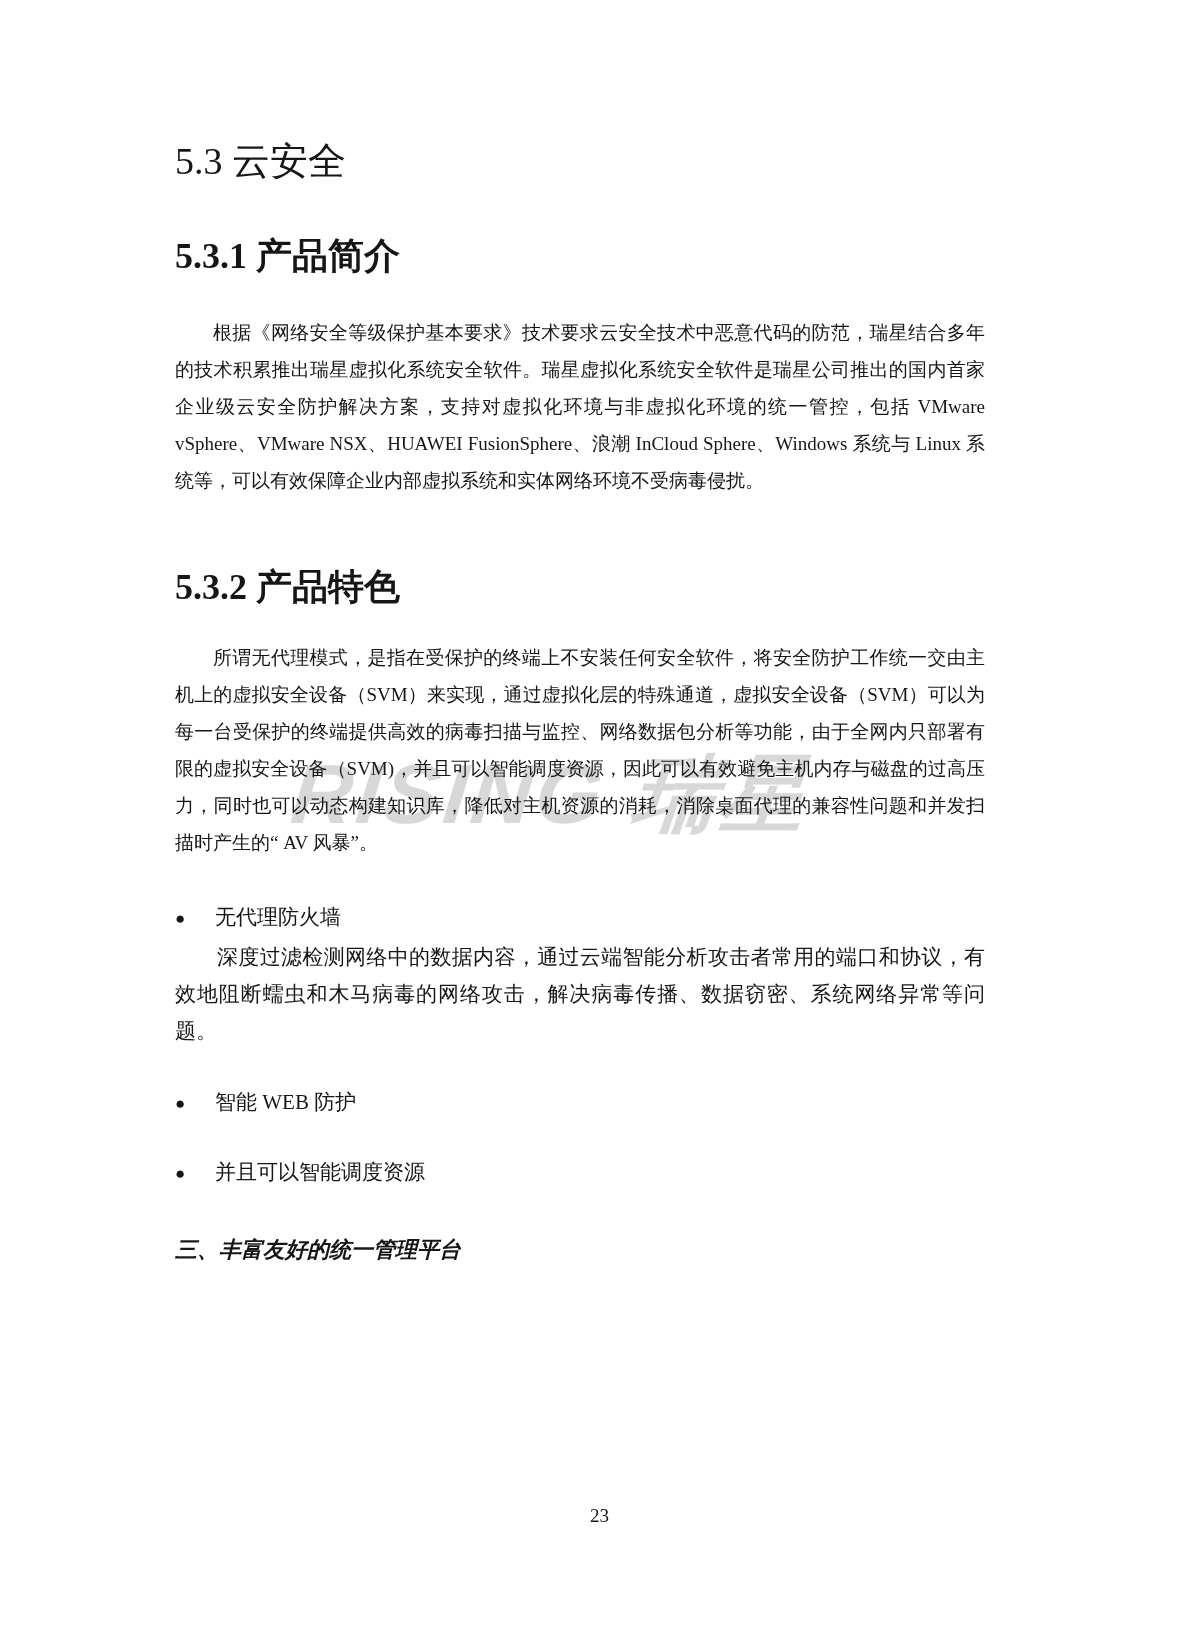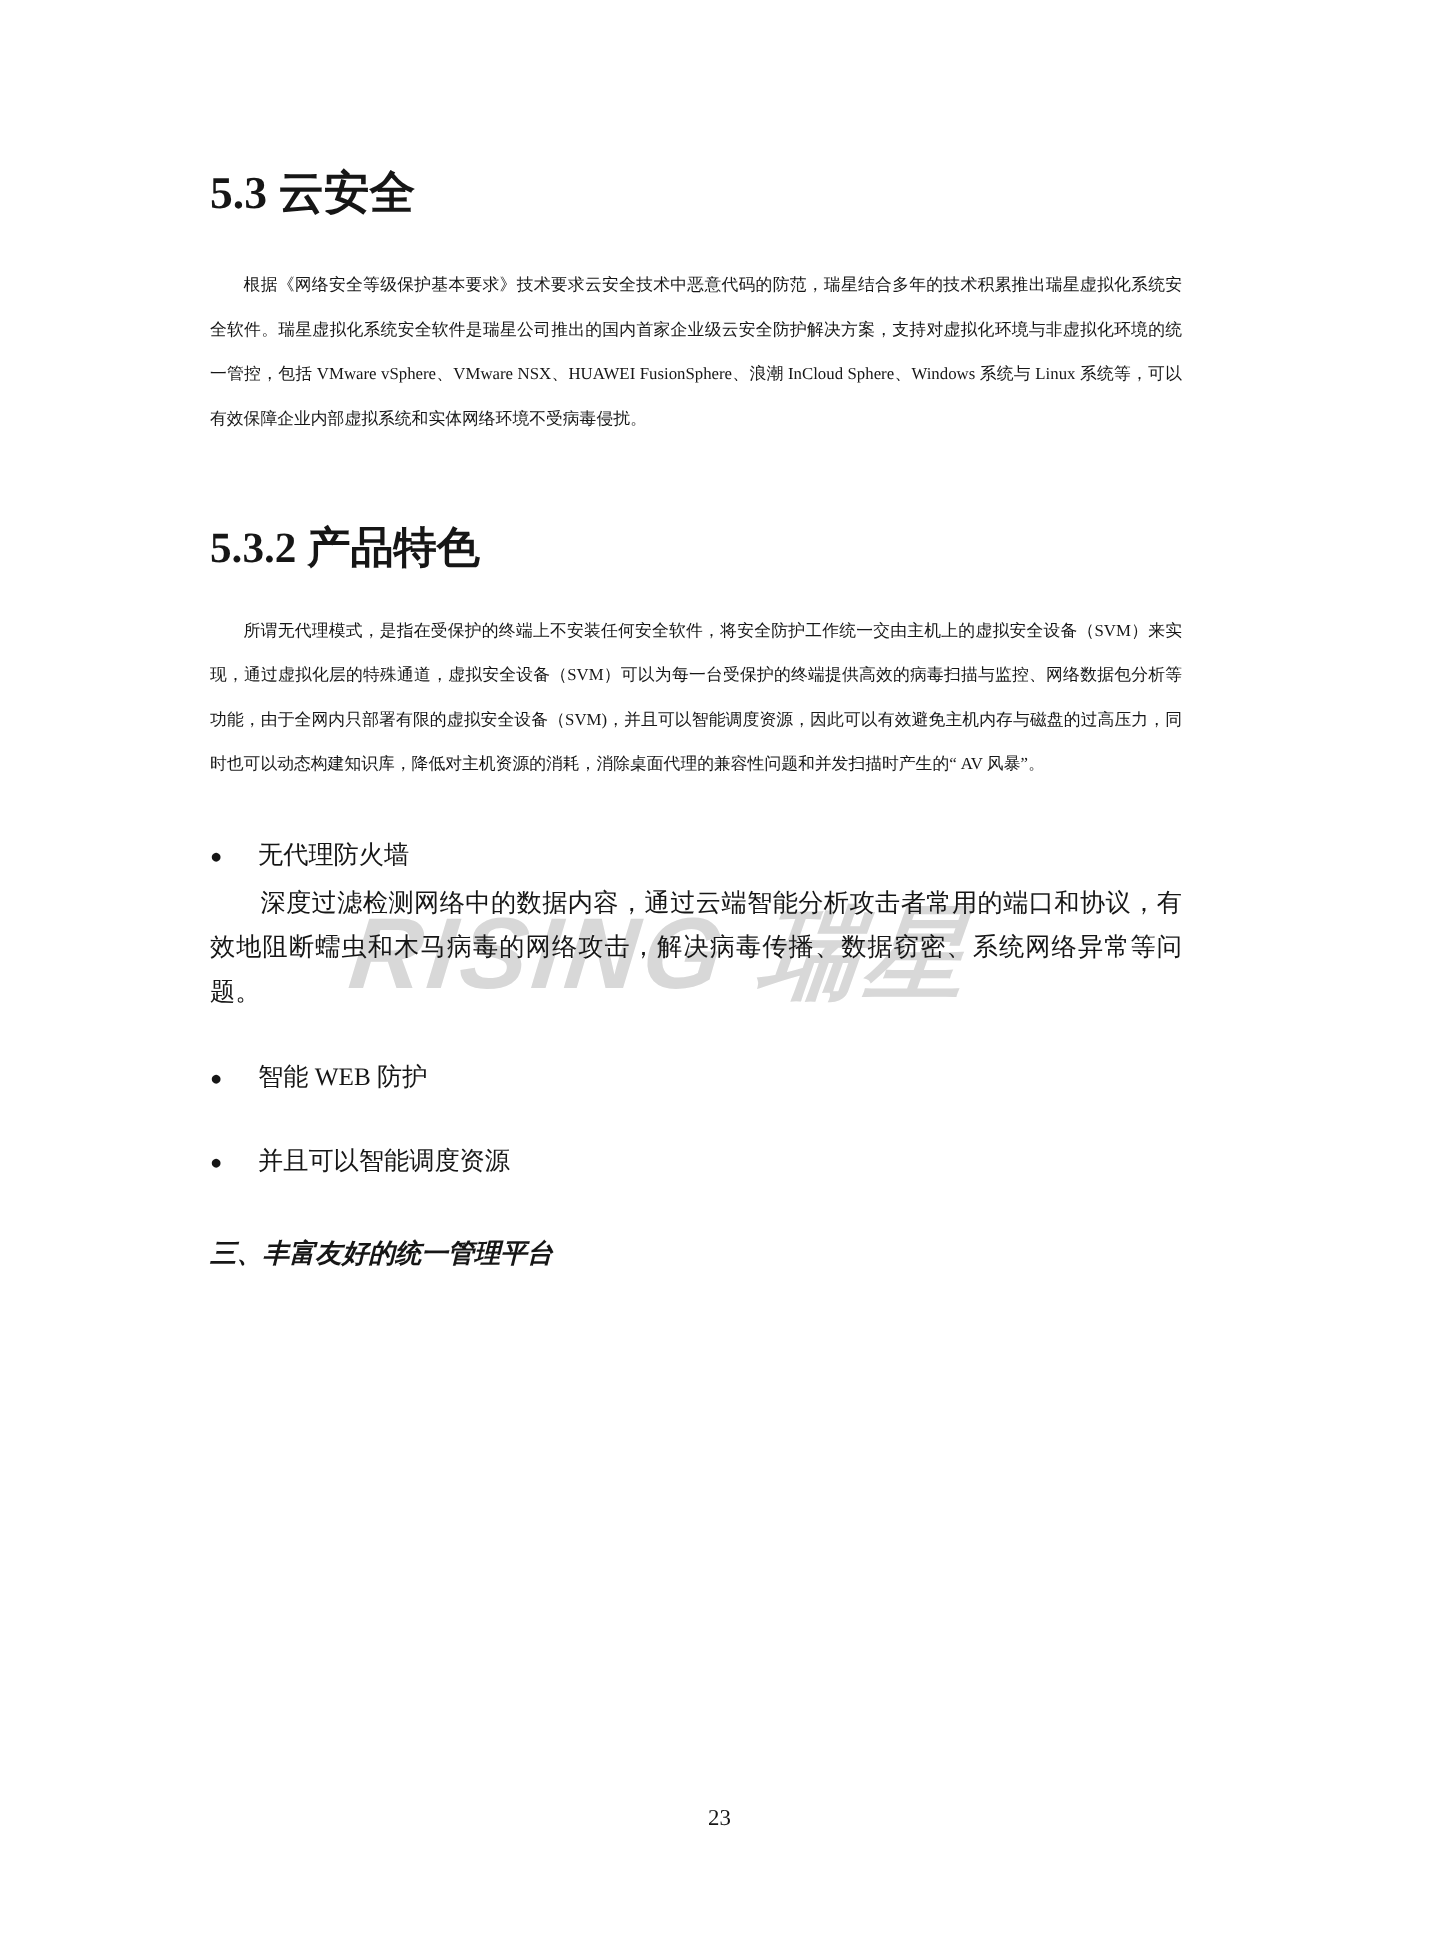--- a/index.html
+++ b/index.html
@@ -31,37 +31,37 @@
     white-space: nowrap;
     user-select: none;
   }
   .content {
     position: relative;
     z-index: 1;
     padding: 138px 214px 0 175px; 
   }
   .h1 {
     font-size: 38px;
-    font-weight: bold;
+    font-weight: normal;
     line-height: 46px;
     margin: 0;
     font-family: "Liberation Serif", "DejaVu Serif", serif;
   }
   .h2 {
     font-size: 36px;
     font-weight: bold;
     line-height: 44px;
     margin: 0;
     font-family: "Liberation Serif", "DejaVu Serif", serif;
   }
   .h2-intro   { margin-top: 50px; }
   .h2-feature { margin-top: 66px; }
   .body-par {
     margin: 0;
-    font-size: 14px;
+    font-size: 19px;
     line-height: 37px;
     text-align: justify;
     text-indent: 2em;
   }
   .par-intro    { margin-top: 36px; }
   .par-section1 { margin-top: 30px; }
   .sec-title {
     margin: 0;
     font-family: "Liberation Sans", "DejaVu Sans", sans-serif;
     font-size: 22px;
@@ -109,20 +109,21 @@
 <body>
 
 <div class="page">
 
   <div class="watermark" style="color: rgb(216, 216, 216);">RISING 瑞星</div>
 
   <div class="content">
 
     <h1 class="h1">5.3 云安全</h1>
 
+    <h2 class="h2 h2-intro">5.3.1 产品简介</h2>
 
     <p class="body-par par-intro">根据《网络安全等级保护基本要求》技术要求云安全技术中恶意代码的防范，瑞星结合多年的技术积累推出瑞星虚拟化系统安全软件。瑞星虚拟化系统安全软件是瑞星公司推出的国内首家企业级云安全防护解决方案，支持对虚拟化环境与非虚拟化环境的统一管控，包括 VMware vSphere、VMware NSX、HUAWEI FusionSphere、浪潮 InCloud Sphere、Windows 系统与 Linux 系统等，可以有效保障企业内部虚拟系统和实体网络环境不受病毒侵扰。</p>
 
     <h2 class="h2 h2-feature">5.3.2 产品特色</h2>
 
 
     <p class="body-par par-section1">所谓无代理模式，是指在受保护的终端上不安装任何安全软件，将安全防护工作统一交由主机上的虚拟安全设备（SVM）来实现，通过虚拟化层的特殊通道，虚拟安全设备（SVM）可以为每一台受保护的终端提供高效的病毒扫描与监控、网络数据包分析等功能，由于全网内只部署有限的虚拟安全设备（SVM)，并且可以智能调度资源，因此可以有效避免主机内存与磁盘的过高压力，同时也可以动态构建知识库，降低对主机资源的消耗，消除桌面代理的兼容性问题和并发扫描时产生的“ AV 风暴”。</p>
 
 
     <div class="bullet-group">

